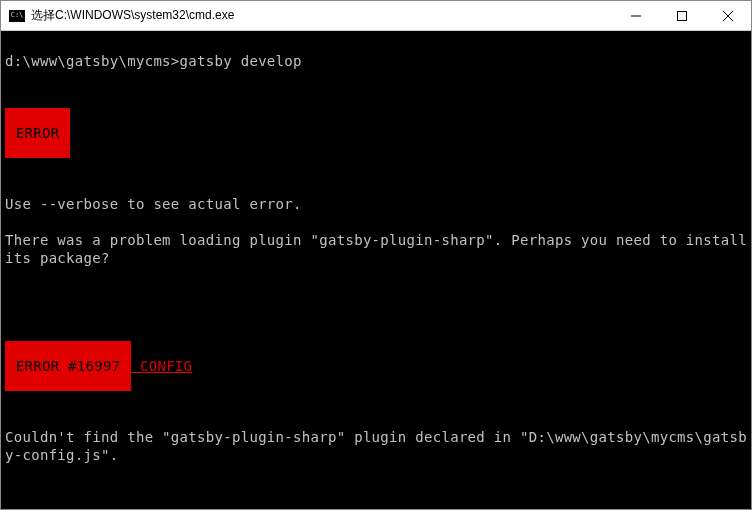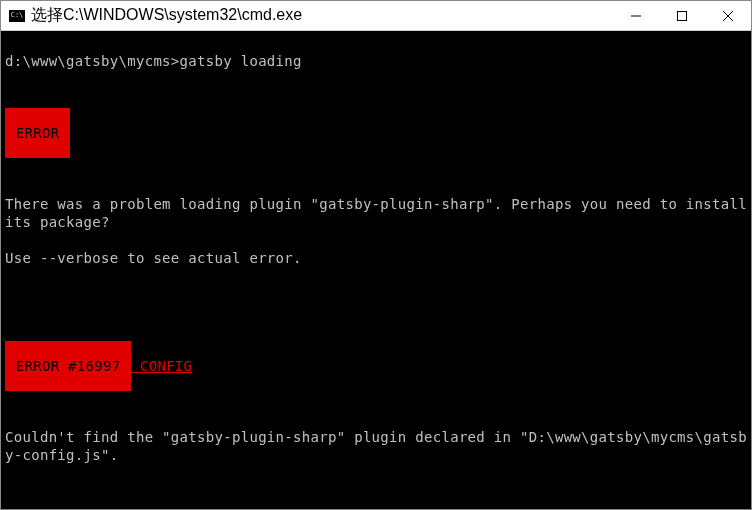--- a/index.html
+++ b/index.html
@@ -32,21 +32,21 @@
   .titlebar .icon::after {
     content: "C:\\";
     color: #ccc;
     font-size: 7px;
     font-family: Consolas, monospace;
     line-height: 1;
   }
   .titlebar .title {
     flex: 1;
     font-family: "Microsoft YaHei", sans-serif;
-    font-size: 16px;
+    font-size: 12px;
     color: #000;
   }
   .winbtns { display: flex; height: 100%; }
   .winbtn {
     width: 46px;
     display: flex;
     align-items: center;
     justify-content: center;
     color: #333;
   }
@@ -89,26 +89,26 @@
     <div class="winbtn">
       <svg width="10" height="10" viewBox="0 0 10 10">
           <line x1="0" y1="0" x2="10" y2="10" stroke="#000" stroke-width="1"></line>
           <line x1="10" y1="0" x2="0" y2="10" stroke="#000" stroke-width="1"></line>
         </svg>
     </div>
   </div>
 </div>
 
 <div class="terminal">
-<div class="prompt-line"><span>d:\www\gatsby\mycms&gt;</span><span>gatsby loading</span></div>
+<div class="prompt-line"><span>d:\www\gatsby\mycms&gt;</span><span>gatsby develop</span></div>
 <div class="blank"></div>
 <div><span class="err-badge"> ERROR </span></div>
 <div class="blank"></div>
+<div>Use --verbose to see actual error.</div>
 <div>There was a problem loading plugin "gatsby-plugin-sharp". Perhaps you need to install its package?</div>
-<div>Use --verbose to see actual error.</div>
 <div class="blank"></div>
 <div class="blank"></div>
 <div><span class="err-badge"> ERROR #16997 </span><span class="config-label"> CONFIG</span></div>
 <div class="blank"></div>
 <div>Couldn't find the "gatsby-plugin-sharp" plugin declared in "D:\www\gatsby\mycms\gatsby-config.js".</div>
 <div class="blank"></div>
 
 
 
 

